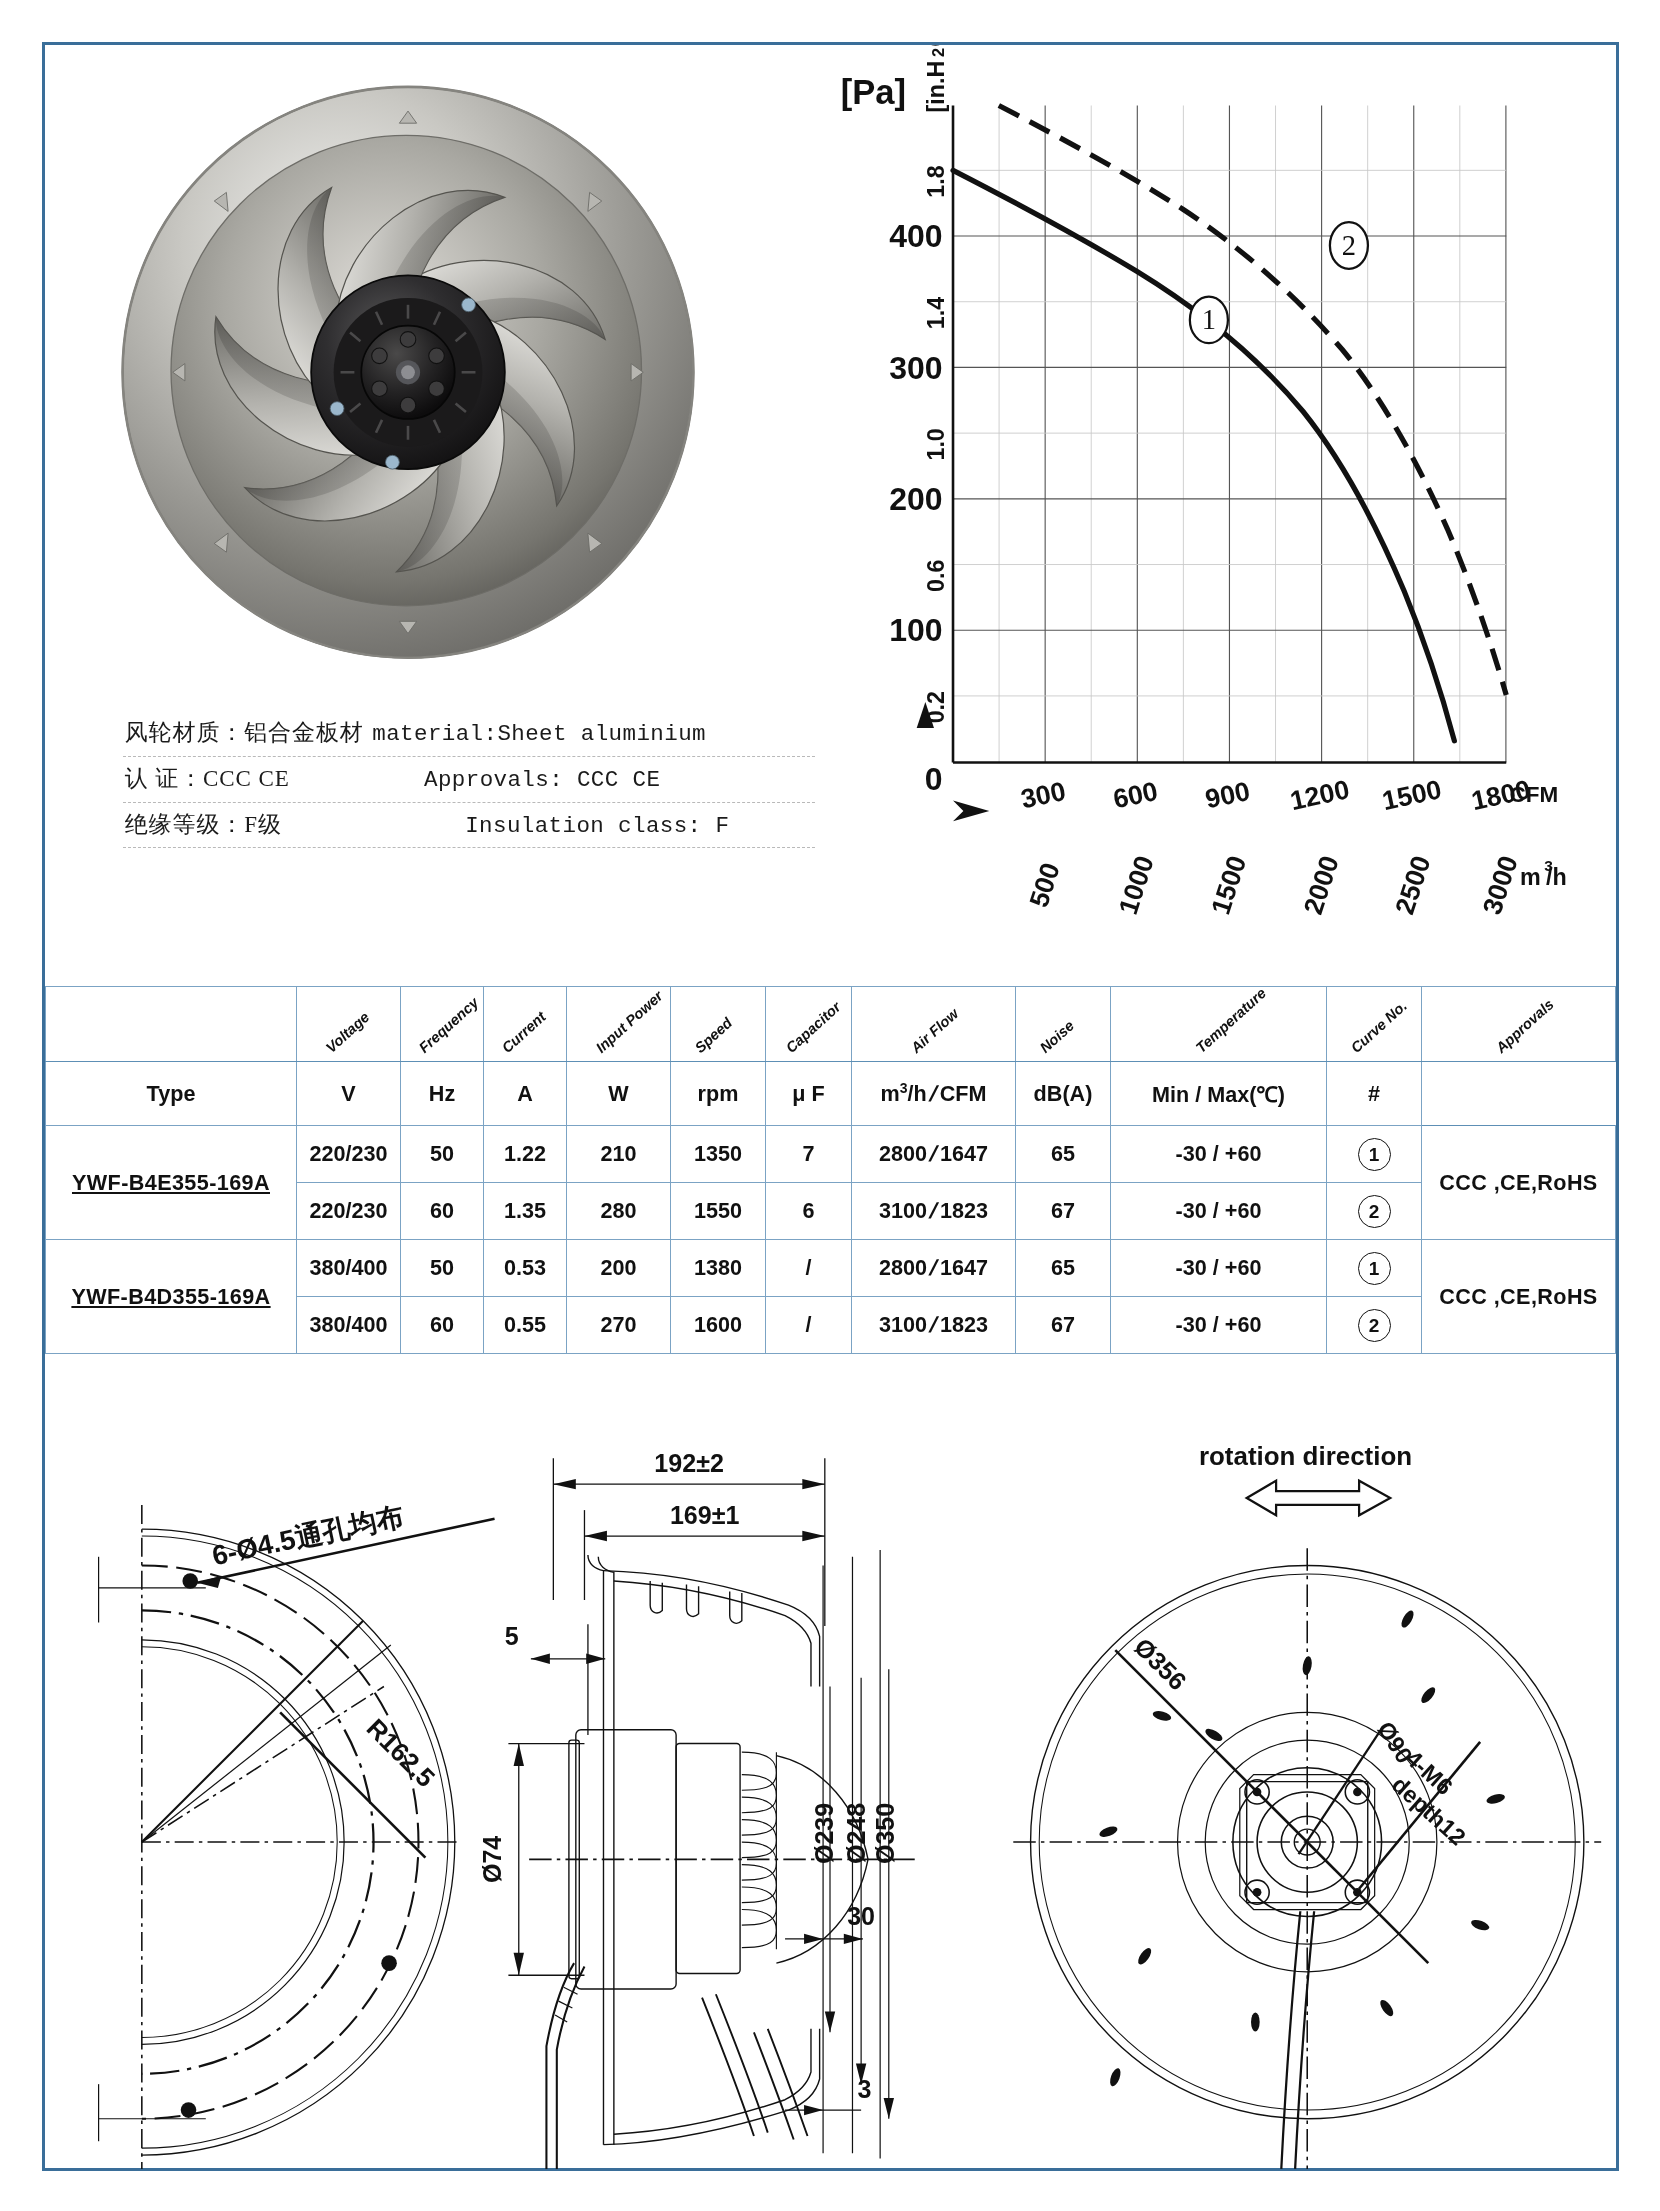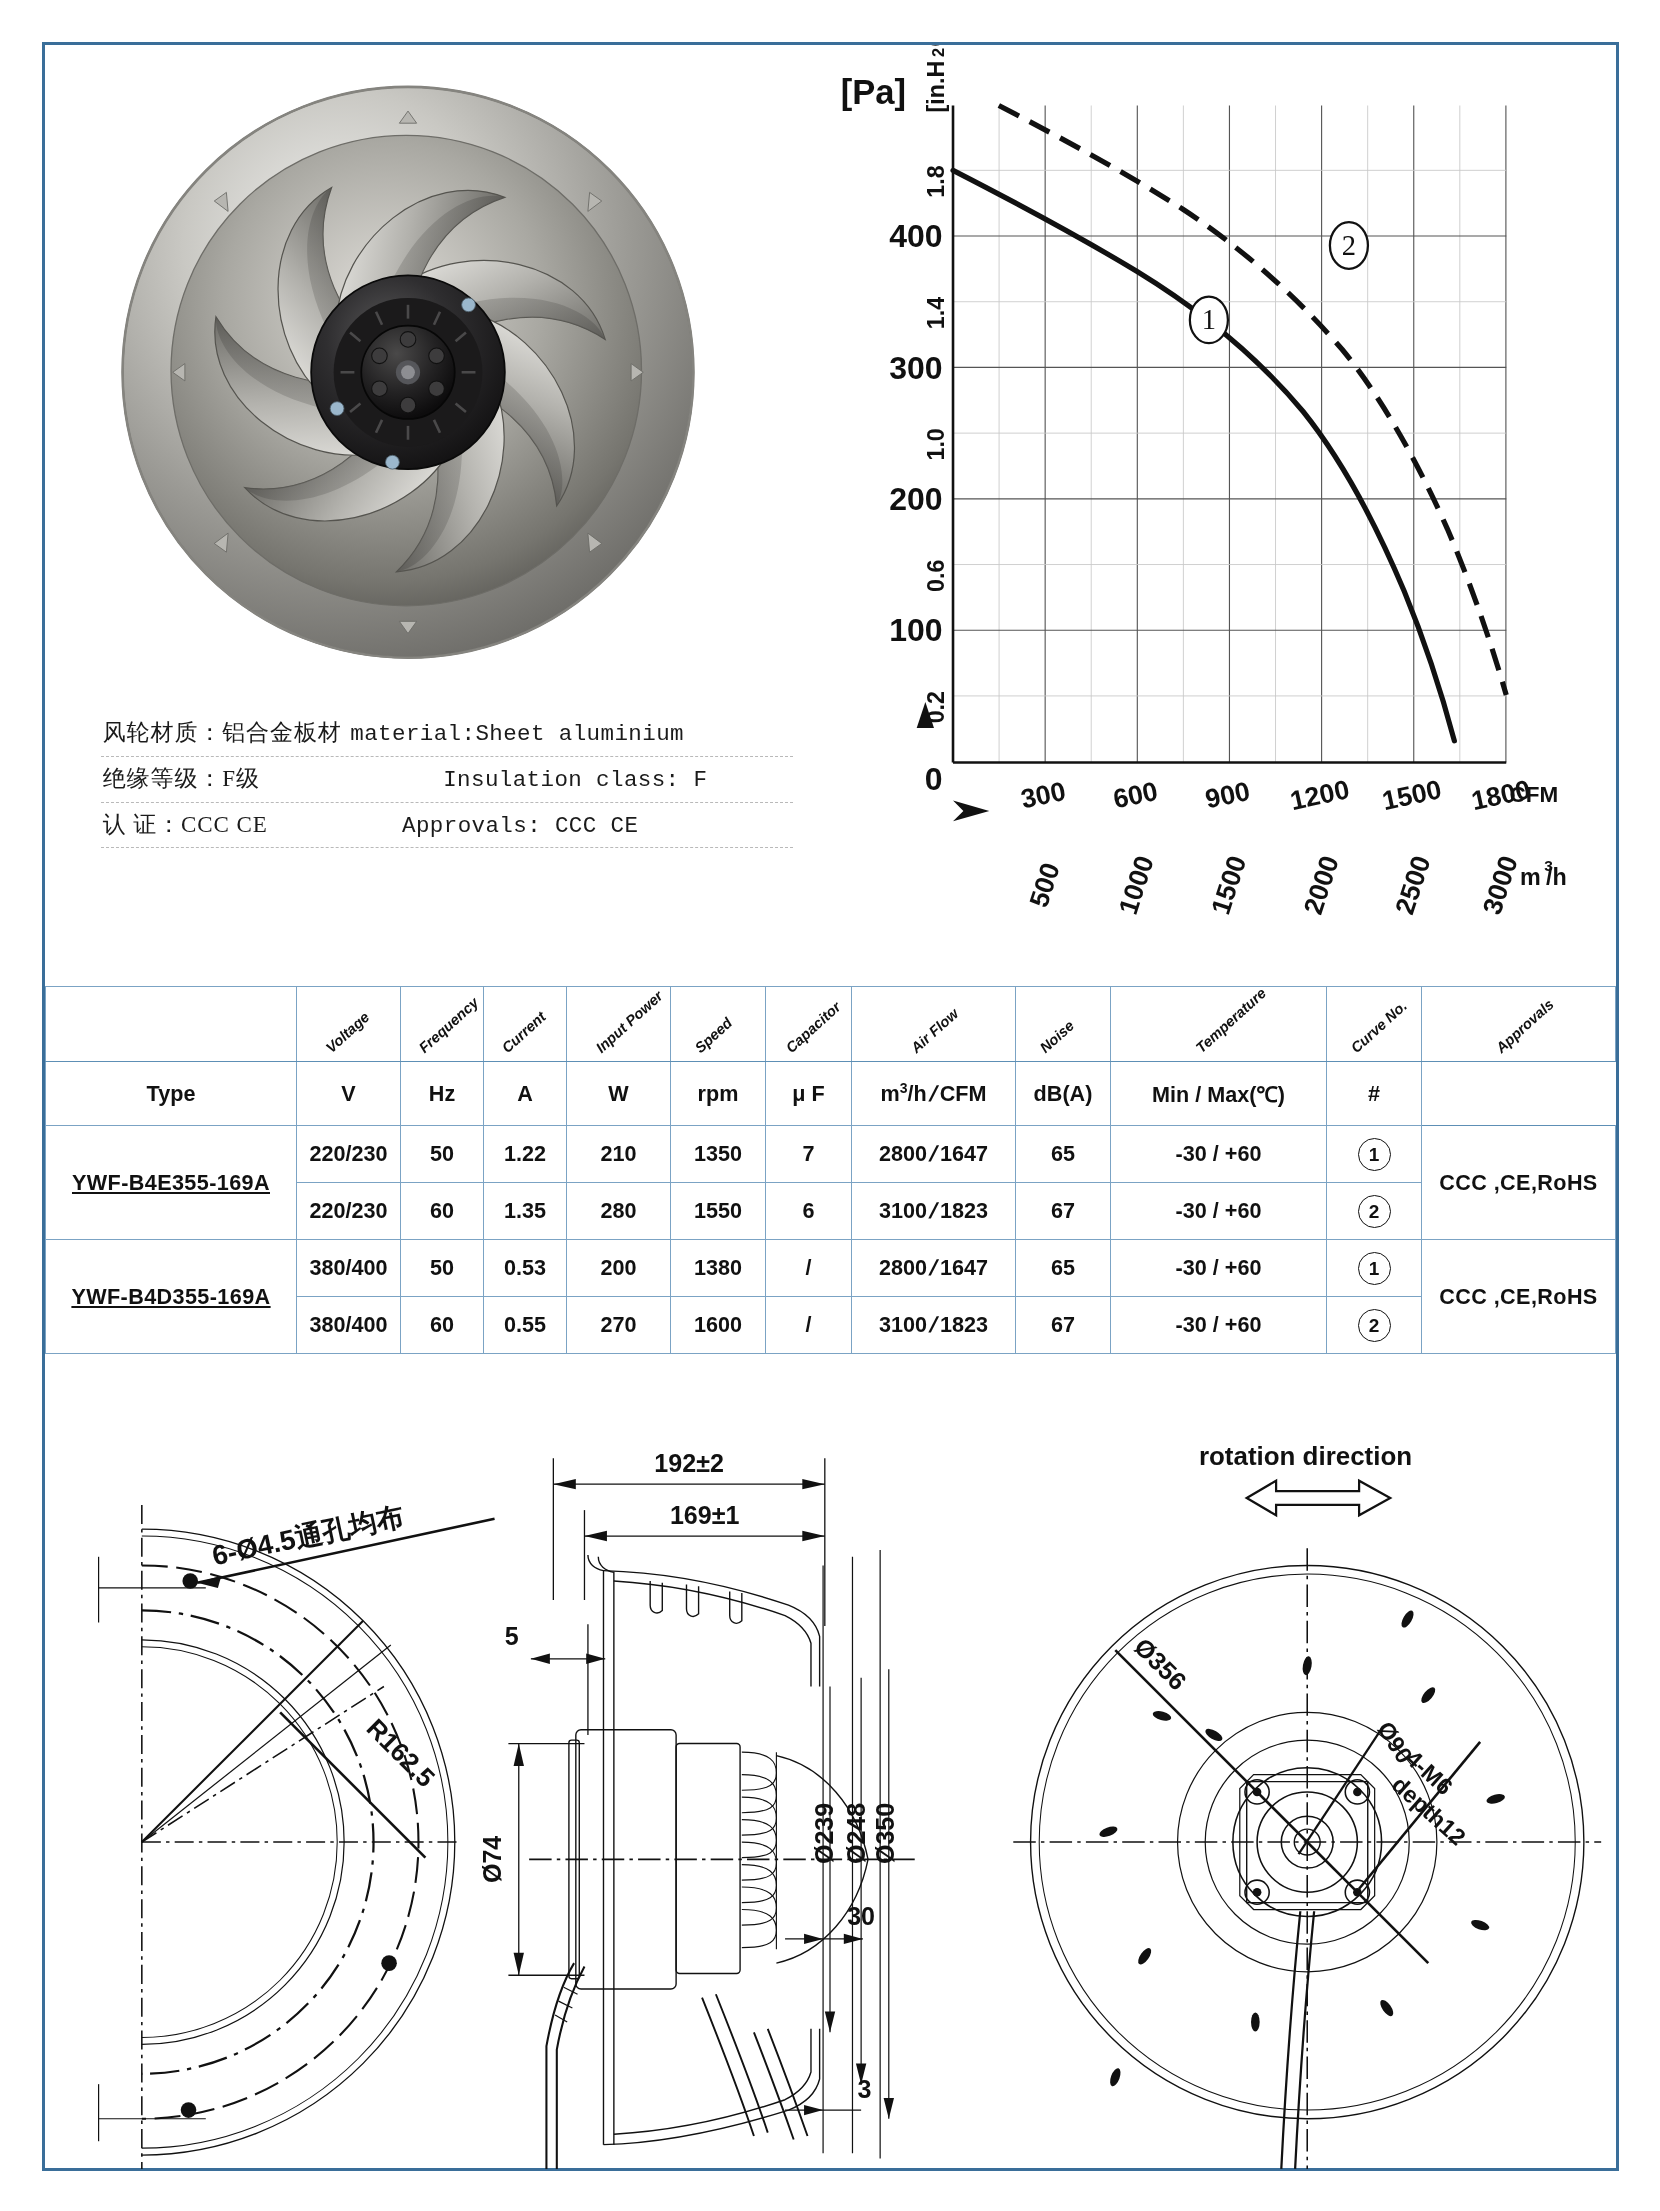--- a/index.html
+++ b/index.html
@@ -6,21 +6,21 @@
   body{width:1660px;height:2212px;font-family:"Liberation Sans",sans-serif;-webkit-font-smoothing:none;}
   .page{position:relative;width:1660px;height:2212px;box-sizing:border-box;}
   .frame{position:absolute;left:42px;top:42px;width:1577px;height:2129px;border:3.5px solid #3a6e99;box-sizing:border-box;}
 
   
   .top{position:absolute;left:45px;top:45px;width:1570px;height:934px;}
   .photo-wrap{position:absolute;left:17.3px;top:8.6px;width:692px;height:640px;}
   .fan-svg{width:100%;height:100%;display:block;}
 
   
-  .specs{position:absolute;left:56px;top:666px;width:692px;}
+  .specs{position:absolute;left:78px;top:666px;width:692px;}
   .spec-row{display:flex;align-items:baseline;padding:6px 1.7px 7.8px 1.7px;border-bottom:0.9px dashed #b9b9b9;}
   .spec-cn{font-family:"Liberation Serif",serif;font-size:23px;color:#1b1b1b;letter-spacing:0.9px;white-space:nowrap;}
   .spec-en{font-family:Liberation Mono, monospace;font-size:22.5px;color:#1b1b1b;letter-spacing:0.4px;white-space:nowrap;}
   .sp-w2{display:inline-block;min-width:221px;}
 
   
   .chart-area{position:absolute;left:778px;top:0px;width:783px;height:899px;}
   .chart-svg{display:block;}
 
   
@@ -186,28 +186,28 @@
       </svg>
     </div>
 
     <div class="specs">
       <div class="spec-row">
         <span class="spec-cn">风轮材质：</span>
         <span class="spec-cn">铝合金板材</span>
         <span class="spec-en" style="margin-left:8.6px">material:Sheet aluminium</span>
       </div>
       <div class="spec-row">
+        <span class="spec-cn">认    证：</span>
+        <span class="spec-cn sp-w2">CCC CE</span>
+        <span class="spec-en">Approvals: CCC  CE</span>
+      </div>
+      <div class="spec-row">
         <span class="spec-cn">绝缘等级：</span>
         <span class="spec-cn sp-w2">F级</span>
         <span class="spec-en">Insulation class: F</span>
-      </div>
-      <div class="spec-row">
-        <span class="spec-cn">认    证：</span>
-        <span class="spec-cn sp-w2">CCC CE</span>
-        <span class="spec-en">Approvals: CCC  CE</span>
       </div>
     </div>
 
     <div class="chart-area">
       <svg class="chart-svg" width="783" height="899" viewBox="0 0 905 1040" xmlns="http://www.w3.org/2000/svg">
 
         <g stroke="#c9c9c9" stroke-width="1">
           <line x1="203.3" y1="70" x2="203.3" y2="830"></line>
           <line x1="309.9" y1="70" x2="309.9" y2="830"></line>
           <line x1="416.5" y1="70" x2="416.5" y2="830"></line>

